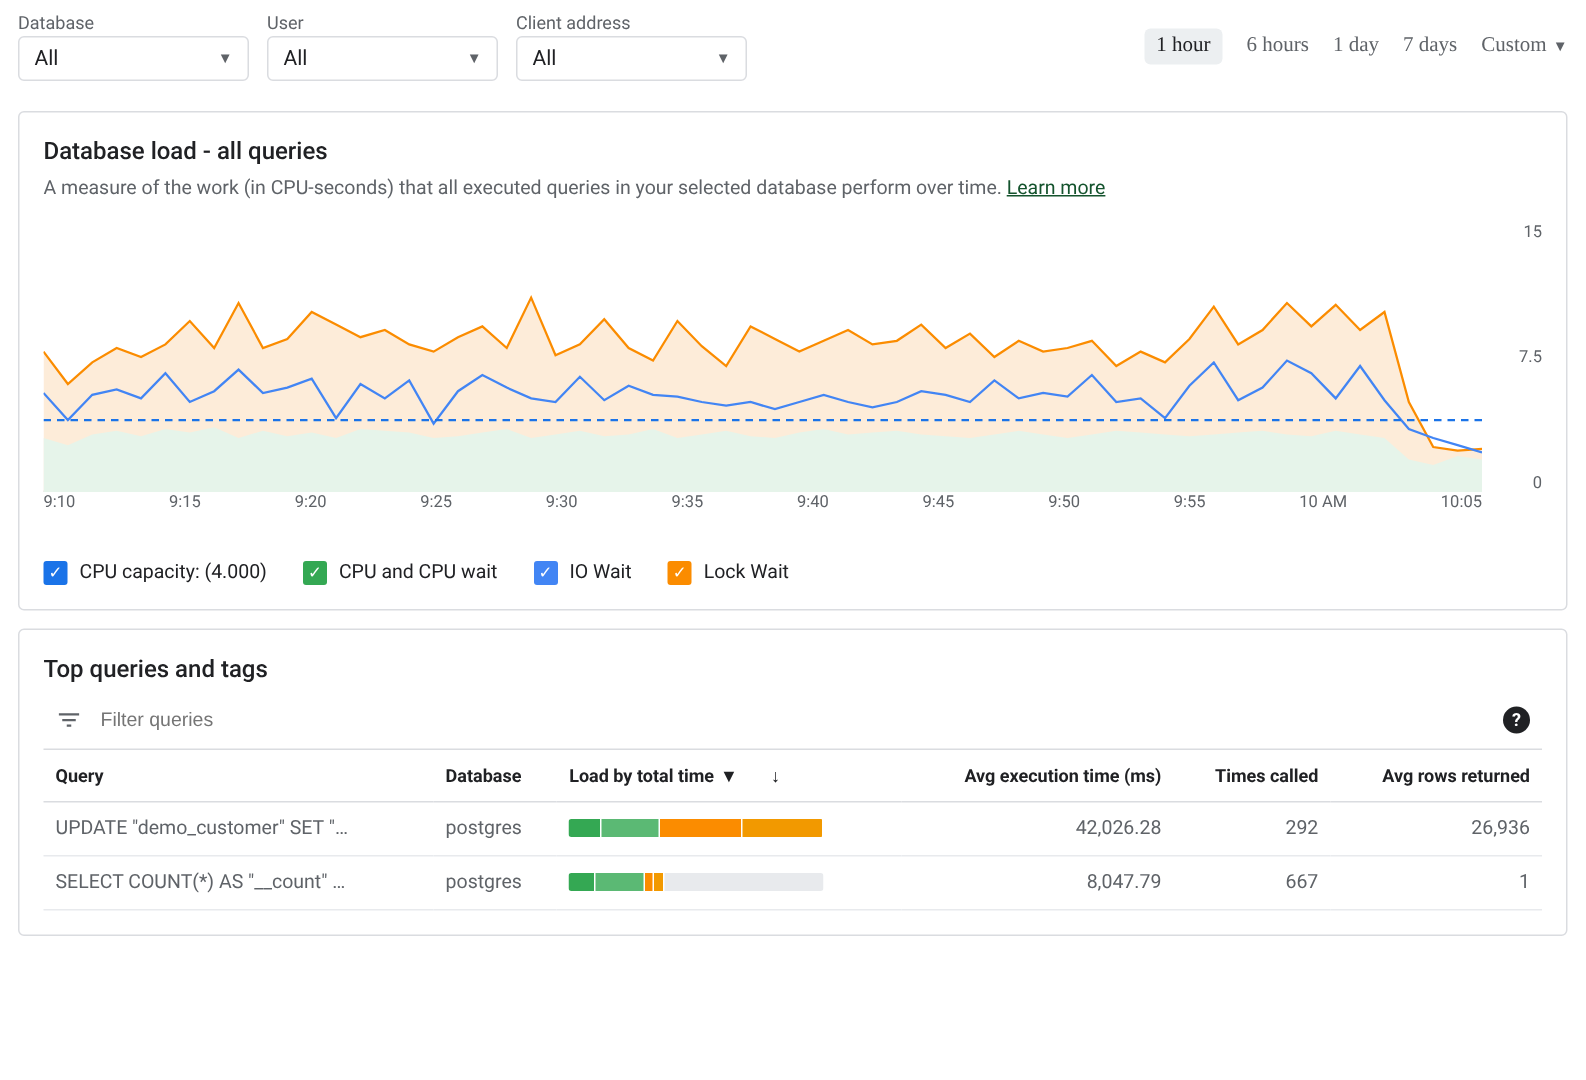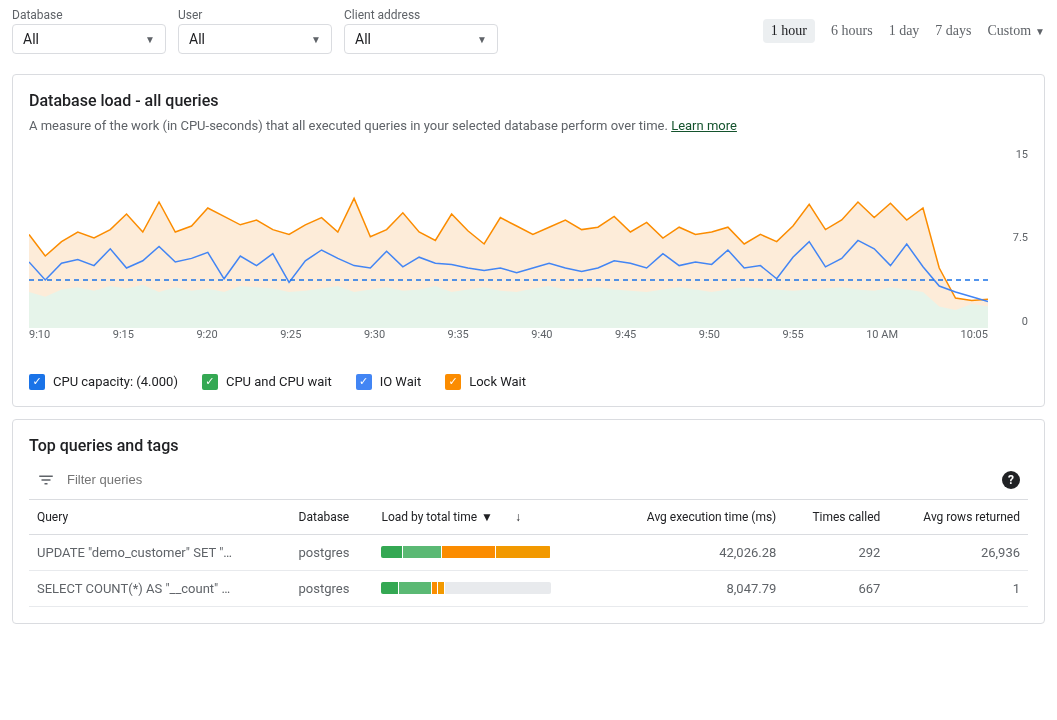--- a/index.html
+++ b/index.html
@@ -26,21 +26,21 @@
 .legend-item { display: flex; align-items: center; gap: 8px; font-size: 13px; }
 .legend-check { width: 16px; height: 16px; border-radius: 2px; display: flex; align-items: center; justify-content: center; color: #fff; font-size: 11px; }
 .tabs { display: flex; gap: 24px; border-bottom: 1px solid #dadce0; margin-top: 16px; }
 .tab { padding: 10px 4px; font-size: 13px; font-weight: 500; letter-spacing: 0.5px; cursor: pointer; color: #5f6368; border-bottom: 2px solid transparent; }
 .tab.active { color: #1a73e8; border-bottom-color: #1a73e8; }
 .filter-row { display: flex; align-items: center; gap: 12px; padding: 10px 8px; border-bottom: 1px solid #dadce0; }
 .filter-icon { width: 18px; height: 18px; color: #5f6368; }
 .filter-input { border: none; outline: none; font-size: 13px; flex: 1; color: #5f6368; }
 .help-icon { width: 18px; height: 18px; border-radius: 50%; background: #202124; color: #fff; display: flex; align-items: center; justify-content: center; font-size: 12px; font-weight: bold; cursor: pointer; }
 table { width: 100%; border-collapse: collapse; }
-th { text-align: left; font-size: 12px; font-weight: 400; color: #202124; padding: 10px 8px; border-bottom: 1px solid #dadce0; }
+th { text-align: left; font-size: 12px; font-weight: 700; color: #202124; padding: 10px 8px; border-bottom: 1px solid #dadce0; }
 th.right, td.right { text-align: right; }
 td { font-size: 13px; padding: 10px 8px; border-bottom: 1px solid #e8eaed; color: #5f6368; }
 .sort-ind { display: inline-flex; align-items: center; gap: 4px; }
 .loadbar { display: flex; height: 12px; width: 170px; gap:1px; border-radius:2px; overflow:hidden;}
 .loadbar div { height: 100%; }
 </style>
 </head>
 <body>
 
 <div class="top-bar">

